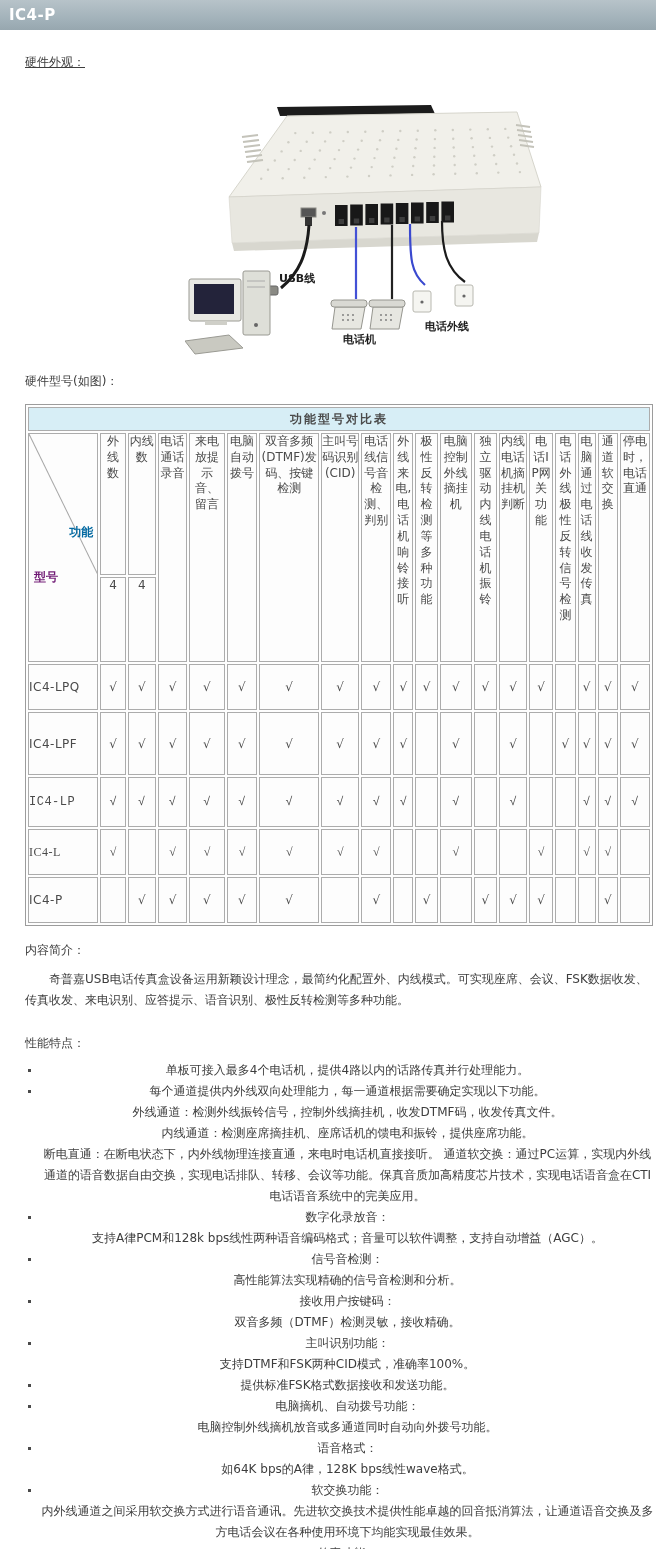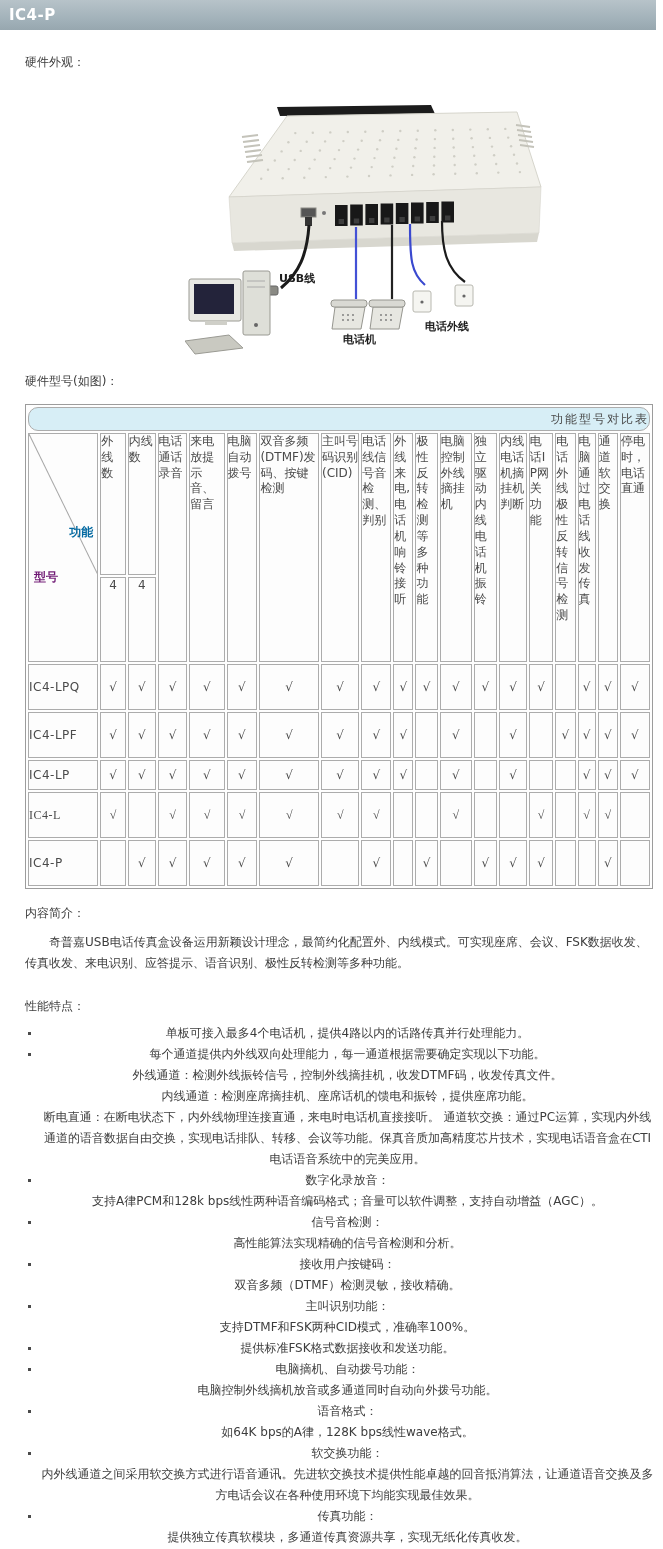--- a/index.html
+++ b/index.html
@@ -35,43 +35,43 @@
     width:628px;table-layout:fixed;margin-top:14px;
     background:#fefefe;
   }
   .cmp-table td,.cmp-table th{
     border:1px solid var(--cell-border);
     background:#fdfdfd;font-size:12px;color:#4a4a4a;
     padding:0;overflow:hidden;
   }
   .title-cell{
     background:var(--table-title-bg) !important;
-    text-align:right;font-weight:normal;font-size:13px;color:#222c33;
-    height:22px;letter-spacing:2px;border-radius:10px;
+    text-align:center;font-weight:bold;font-size:13px;color:#222c33;
+    height:22px;letter-spacing:2px;
   }
   .col-head{
-    font-weight:normal;vertical-align:top;text-align:left;
+    font-weight:normal;vertical-align:top;text-align:center;
     padding:4px 1px 2px 1px;line-height:1.32;word-break:break-all;
   }
   .sub-cell{vertical-align:top;text-align:center;padding-top:16px;color:#4a4a4a;}
   .corner-cell{position:relative;}
   .corner-cell .diag{position:absolute;left:0;top:0;width:100%;height:100%;}
   .corner-top{position:absolute;right:4px;top:90px;font-weight:bold;color:#0369a1;}
   .corner-bottom{position:absolute;left:5px;top:135px;font-weight:bold;color:#701a75;}
   .model-cell{padding-left:3px;color:#555555;letter-spacing:0.5px;}
   .check-cell{text-align:center;color:var(--check-color);font-size:13px;}
   
   .intro{margin:10px 0 0 0;width:632px;line-height:1.75;text-indent:2em;}
   .features{margin:8px 0 0 0;padding:0;list-style:none;width:632px;line-height:1.75;}
   .features li{position:relative;padding-left:13px;}
   .features li::before{
     content:"";position:absolute;left:3px;top:9px;width:3px;height:3px;background:#4a4a4a;
   }
   .feature-title,.feature-detail{display:block;text-align:center;}
-  #lbl-appearance{margin-top:24px;}
+  #lbl-appearance{margin-top:24px;text-decoration:underline;}
   #lbl-model{margin-top:14px;}
   #lbl-intro{margin-top:16px;}
   #lbl-features{margin-top:24px;}
 </style>
 </head>
 <body>
 
 <div class="header-bar">
   <span>IC4-P</span>
 </div>
@@ -326,42 +326,42 @@
           <td class="check-cell">√</td>
           <td class="check-cell">√</td>
           <td class="check-cell">√</td>
           <td class="check-cell">√</td>
           <td class="check-cell">√</td>
           <td class="check-cell"></td>
           <td class="check-cell">√</td>
           <td class="check-cell">√</td>
           <td class="check-cell">√</td>
         </tr>
-        <tr style="height: 46px;">
+        <tr style="height: 63px;">
           <td class="model-cell">IC4-LPF</td>
           <td class="check-cell">√</td>
           <td class="check-cell">√</td>
           <td class="check-cell">√</td>
           <td class="check-cell">√</td>
           <td class="check-cell">√</td>
           <td class="check-cell">√</td>
           <td class="check-cell">√</td>
           <td class="check-cell">√</td>
           <td class="check-cell">√</td>
           <td class="check-cell"></td>
           <td class="check-cell">√</td>
           <td class="check-cell"></td>
           <td class="check-cell">√</td>
           <td class="check-cell"></td>
           <td class="check-cell">√</td>
           <td class="check-cell">√</td>
           <td class="check-cell">√</td>
           <td class="check-cell">√</td>
         </tr>
-        <tr style="height: 30px;">
+        <tr style="height: 50px; font-family: Liberation Mono, monospace;">
           <td class="model-cell">IC4-LP</td>
           <td class="check-cell">√</td>
           <td class="check-cell">√</td>
           <td class="check-cell">√</td>
           <td class="check-cell">√</td>
           <td class="check-cell">√</td>
           <td class="check-cell">√</td>
           <td class="check-cell">√</td>
           <td class="check-cell">√</td>
           <td class="check-cell">√</td>

